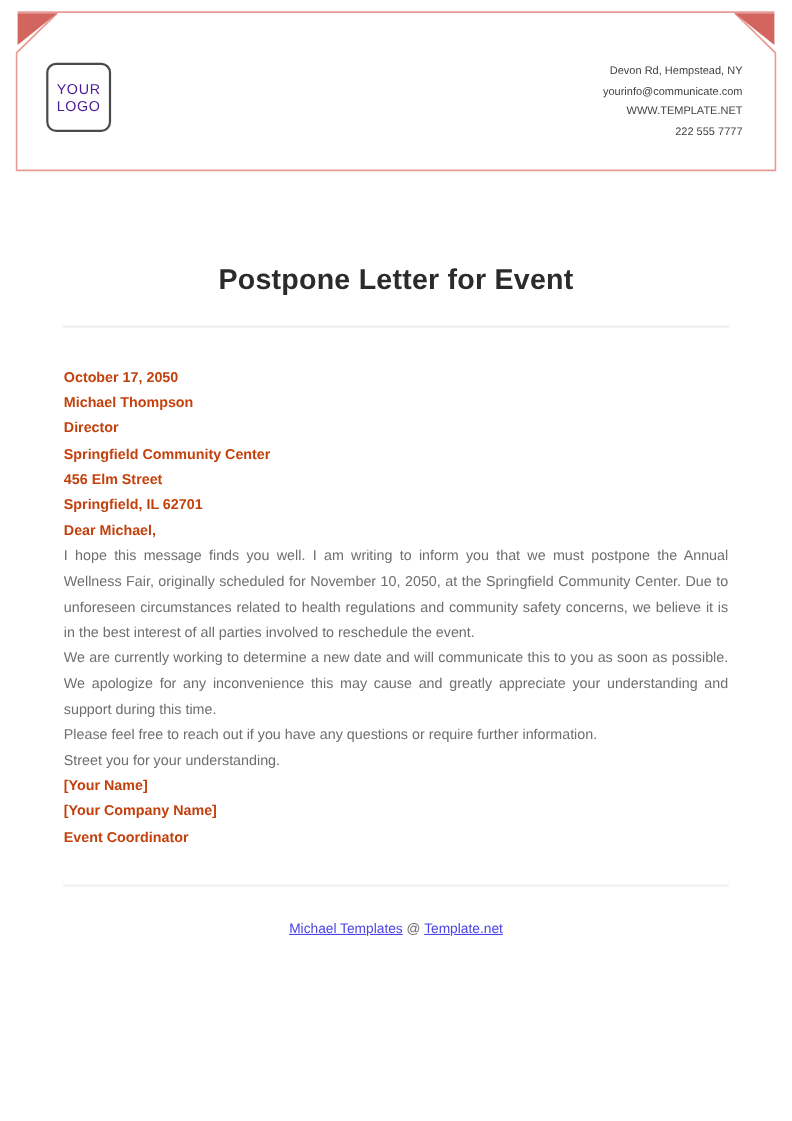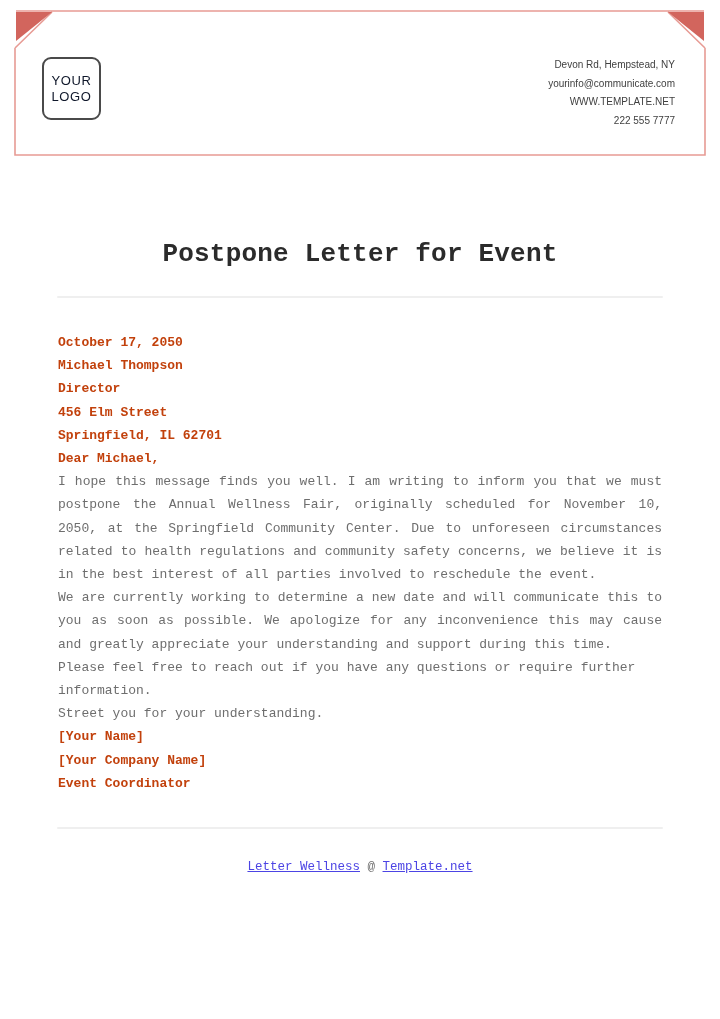--- a/index.html
+++ b/index.html
@@ -18,32 +18,32 @@
     width:692px; height:146px;
   }
   .letterhead svg { position:absolute; left:0; top:0; }
   .logo-box {
     position:absolute; left:28px; top:47px;
     width:59px; height:63px;
     border:2px solid #4a4a4a; border-radius:9px;
     display:flex; align-items:center; justify-content:center;
     text-align:left;
     font-size:13px; line-height:16px; letter-spacing:0.6px;
-    color:#0f172a; font-weight:400;
+    color:#4c1d95; font-weight:400;
     white-space:pre-line;
   }
   .contact {
     position:absolute; right:31px; top:46px;
     text-align:right;
     font-size:10px; line-height:18.5px;
     color:#3f3f3f;
   }
 
   
-  .content { padding-top:238px;font-family:Liberation Mono, monospace; }
+  .content { padding-top:238px; }
   .doc-title {
     text-align:center;
     font-size:26px; font-weight:700; line-height:32px;
     color:#2b2b2b; letter-spacing:0.2px;
   }
   .divider {
     width:606px; height:2px; margin:0 auto;
     background:#efefef; border-radius:2px;
   }
   .divider-top { margin-top:26px; }
@@ -87,34 +87,35 @@
   </div>
 
   <div class="content">
     <h1 class="doc-title">Postpone Letter for Event</h1>
     <div class="divider divider-top"></div>
 
     <div class="letter">
       <p class="b">October 17, 2050</p>
       <p class="b">Michael Thompson</p>
       <p class="b">Director</p>
+      <p class="b">Springfield Community Center</p>
       <p class="b">456 Elm Street</p>
       <p class="b">Springfield, IL 62701</p>
       <p class="b">Dear Michael,</p>
       <p class="just">I hope this message finds you well. I am writing to inform you that we must postpone the Annual Wellness Fair, originally scheduled for November 10, 2050, at the Springfield Community Center. Due to unforeseen circumstances related to health regulations and community safety concerns, we believe it is in the best interest of all parties involved to reschedule the event.</p>
       <p class="just">We are currently working to determine a new date and will communicate this to you as soon as possible. We apologize for any inconvenience this may cause and greatly appreciate your understanding and support during this time.</p>
       <p>Please feel free to reach out if you have any questions or require further information.</p>
       <p>Street you for your understanding.</p>
       <p class="b">[Your Name]</p>
       <p class="b">[Your Company Name]</p>
       <p class="b">Event Coordinator</p>
     </div>
 
     <div class="divider divider-bottom"></div>
 
     <div class="footer">
-      <a>Letter Wellness</a>
+      <a>Michael Templates</a>
       <span>@</span>
       <a>Template.net</a>
     </div>
   </div>
 
 </div>
 
 </body></html>

